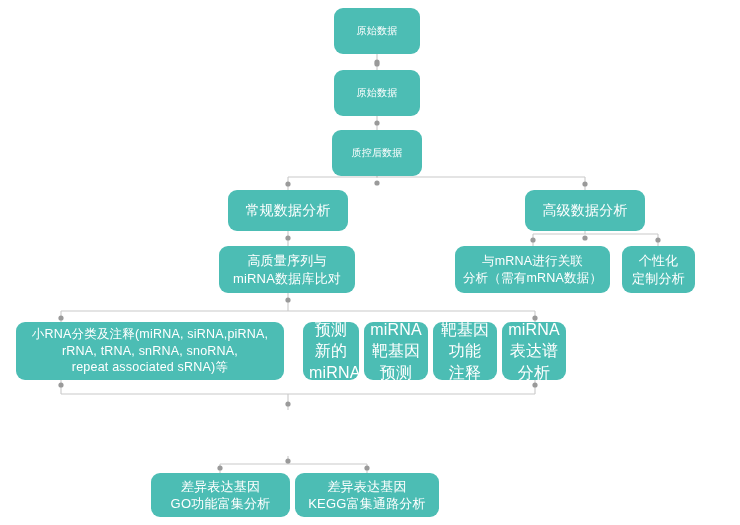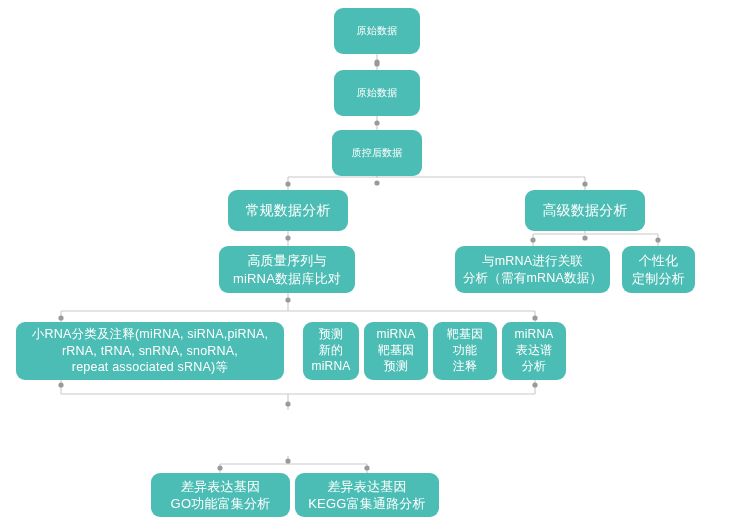--- a/index.html
+++ b/index.html
@@ -62,21 +62,21 @@
     display: block;
     white-space: pre-line;
     width: 100%;
   }
 
   
   .fs-15 { font-size: 10px; }
   .fs-14 { font-size: 14px; }
   .fs-13 { font-size: 13px; }
   .fs-125 { font-size: 12.5px; }
-  .fs-12 { font-size: 12px; }
+  .fs-12 { font-size: 16px; }
 </style>
 </head>
 <body style="background: rgb(255, 255, 255);">
 
 <div id="flow-canvas">
 
   <svg id="connector-layer" viewBox="0 0 740 525" width="740" height="525" aria-hidden="true">
     <g fill="none" stroke="#c9c9c9" stroke-width="1.1" shape-rendering="geometricPrecision">
 
       <path d="M377 54 L377 70" stroke="#c9c9c9"></path>

